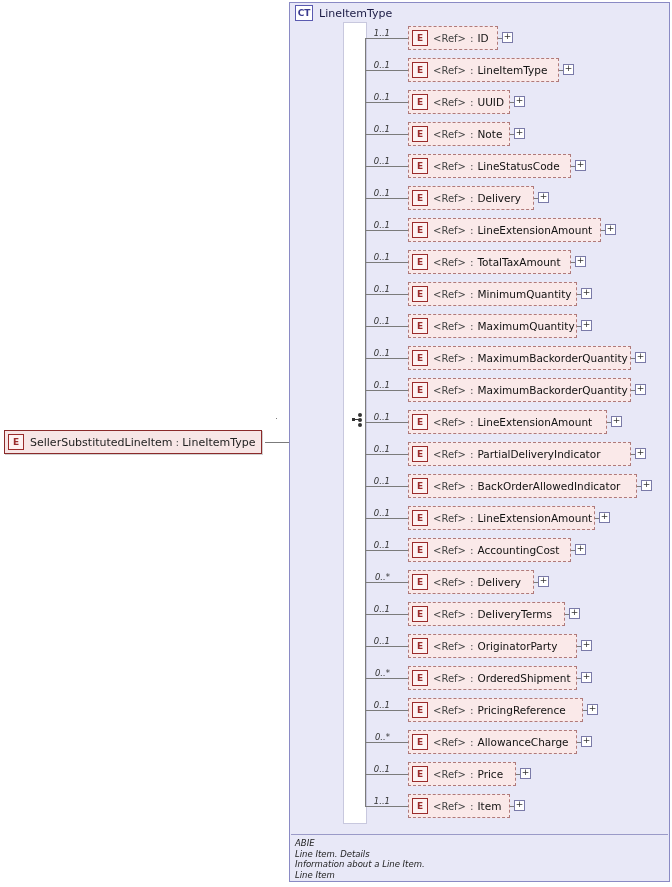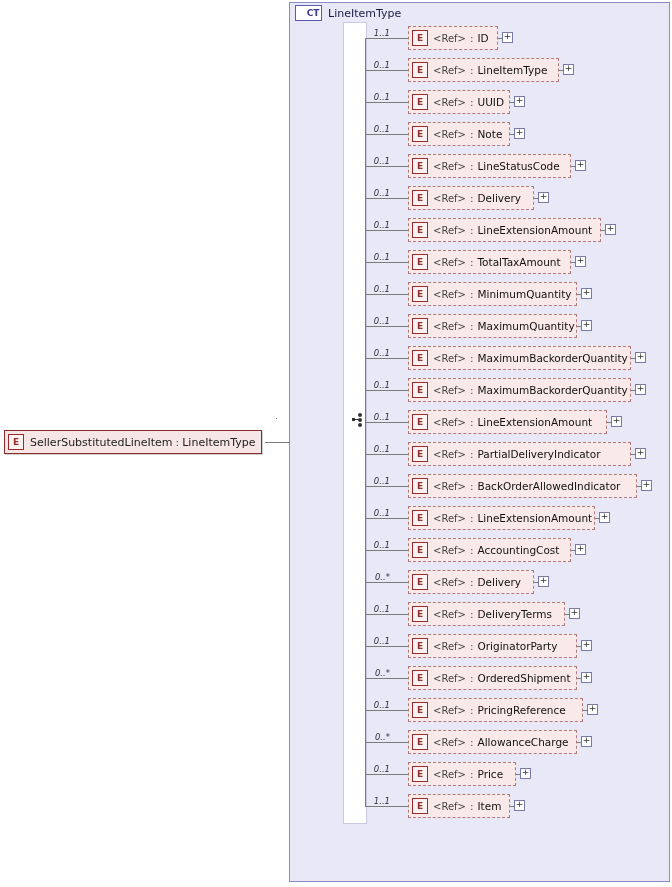--- a/index.html
+++ b/index.html
@@ -49,21 +49,20 @@
     position:absolute;left:0;top:0;
     height:20px;display:flex;align-items:center;
     padding-left:5px;
     font-size:11px;color:#333;
   }
   .badge-ct{
     width:16px;height:14px;line-height:14px;text-align:center;
     font-size:9px;font-weight:bold;color:#3b3b8f;
     border:1px solid #5a5ab0;background:#ffffff;
     margin-right:6px;
-    padding-left:9px;
   }
   .ct-title{font-size:11px;color:#1b1b44;}
 
   
   .seq-column{
     position:absolute;
     left:343px; top:22px;
     width:22px; height:800px;
     background:#ffffff;
     border:1px solid #c8c8de;
@@ -422,14 +421,20 @@
         <span class="badge-e">E</span>
         <span class="ref">&lt;Ref&gt;</span>
         <span class="colon">:</span>
         <span class="nm">Item</span>
       </div>
       <div class="plus" style="left: 514px; top: 800px;"></div>
       <div class="ln h" style="left: 510px; top: 806px; width: 4px;"></div>
       <div class="ln v" style="left: 365px; top: 38px; height: 768px;"></div>
     </div>
 
+  <div class="annot">
+    <div>ABIE</div>
+    <div>Line Item. Details</div>
+    <div>Information about a Line Item.</div>
+    <div>Line Item</div>
+  </div>
 
 </div>
 
 </body></html>

